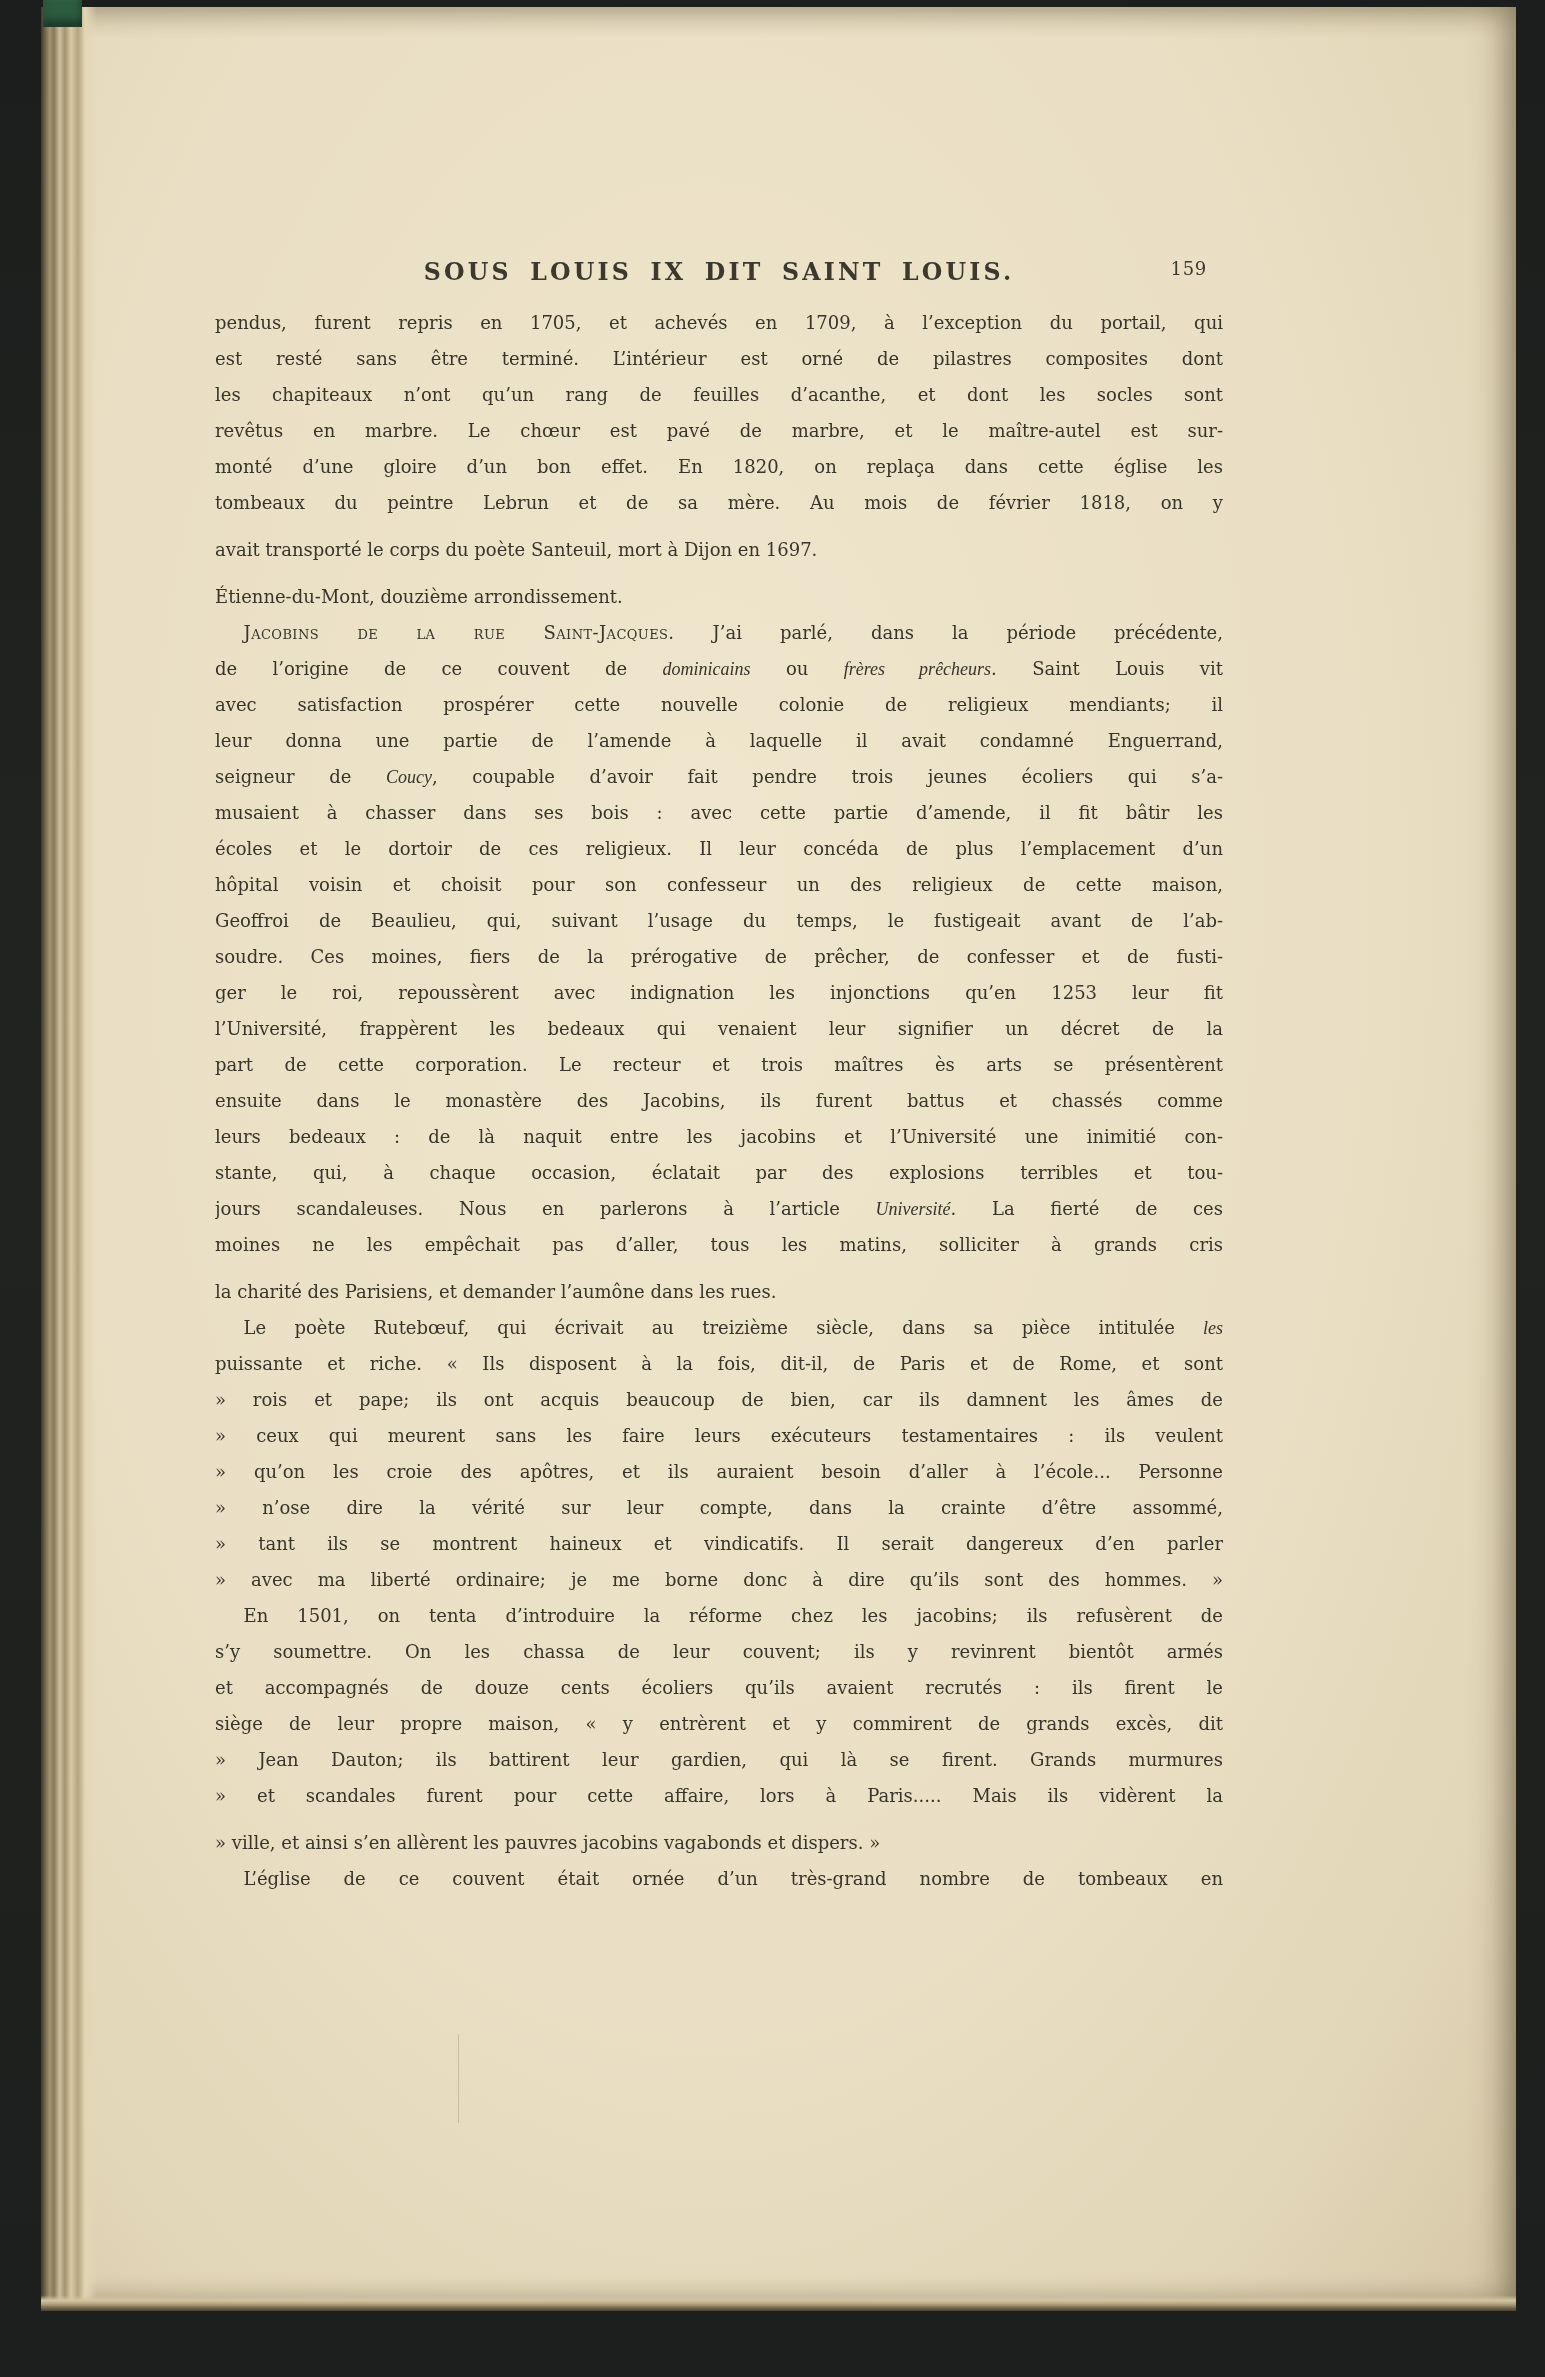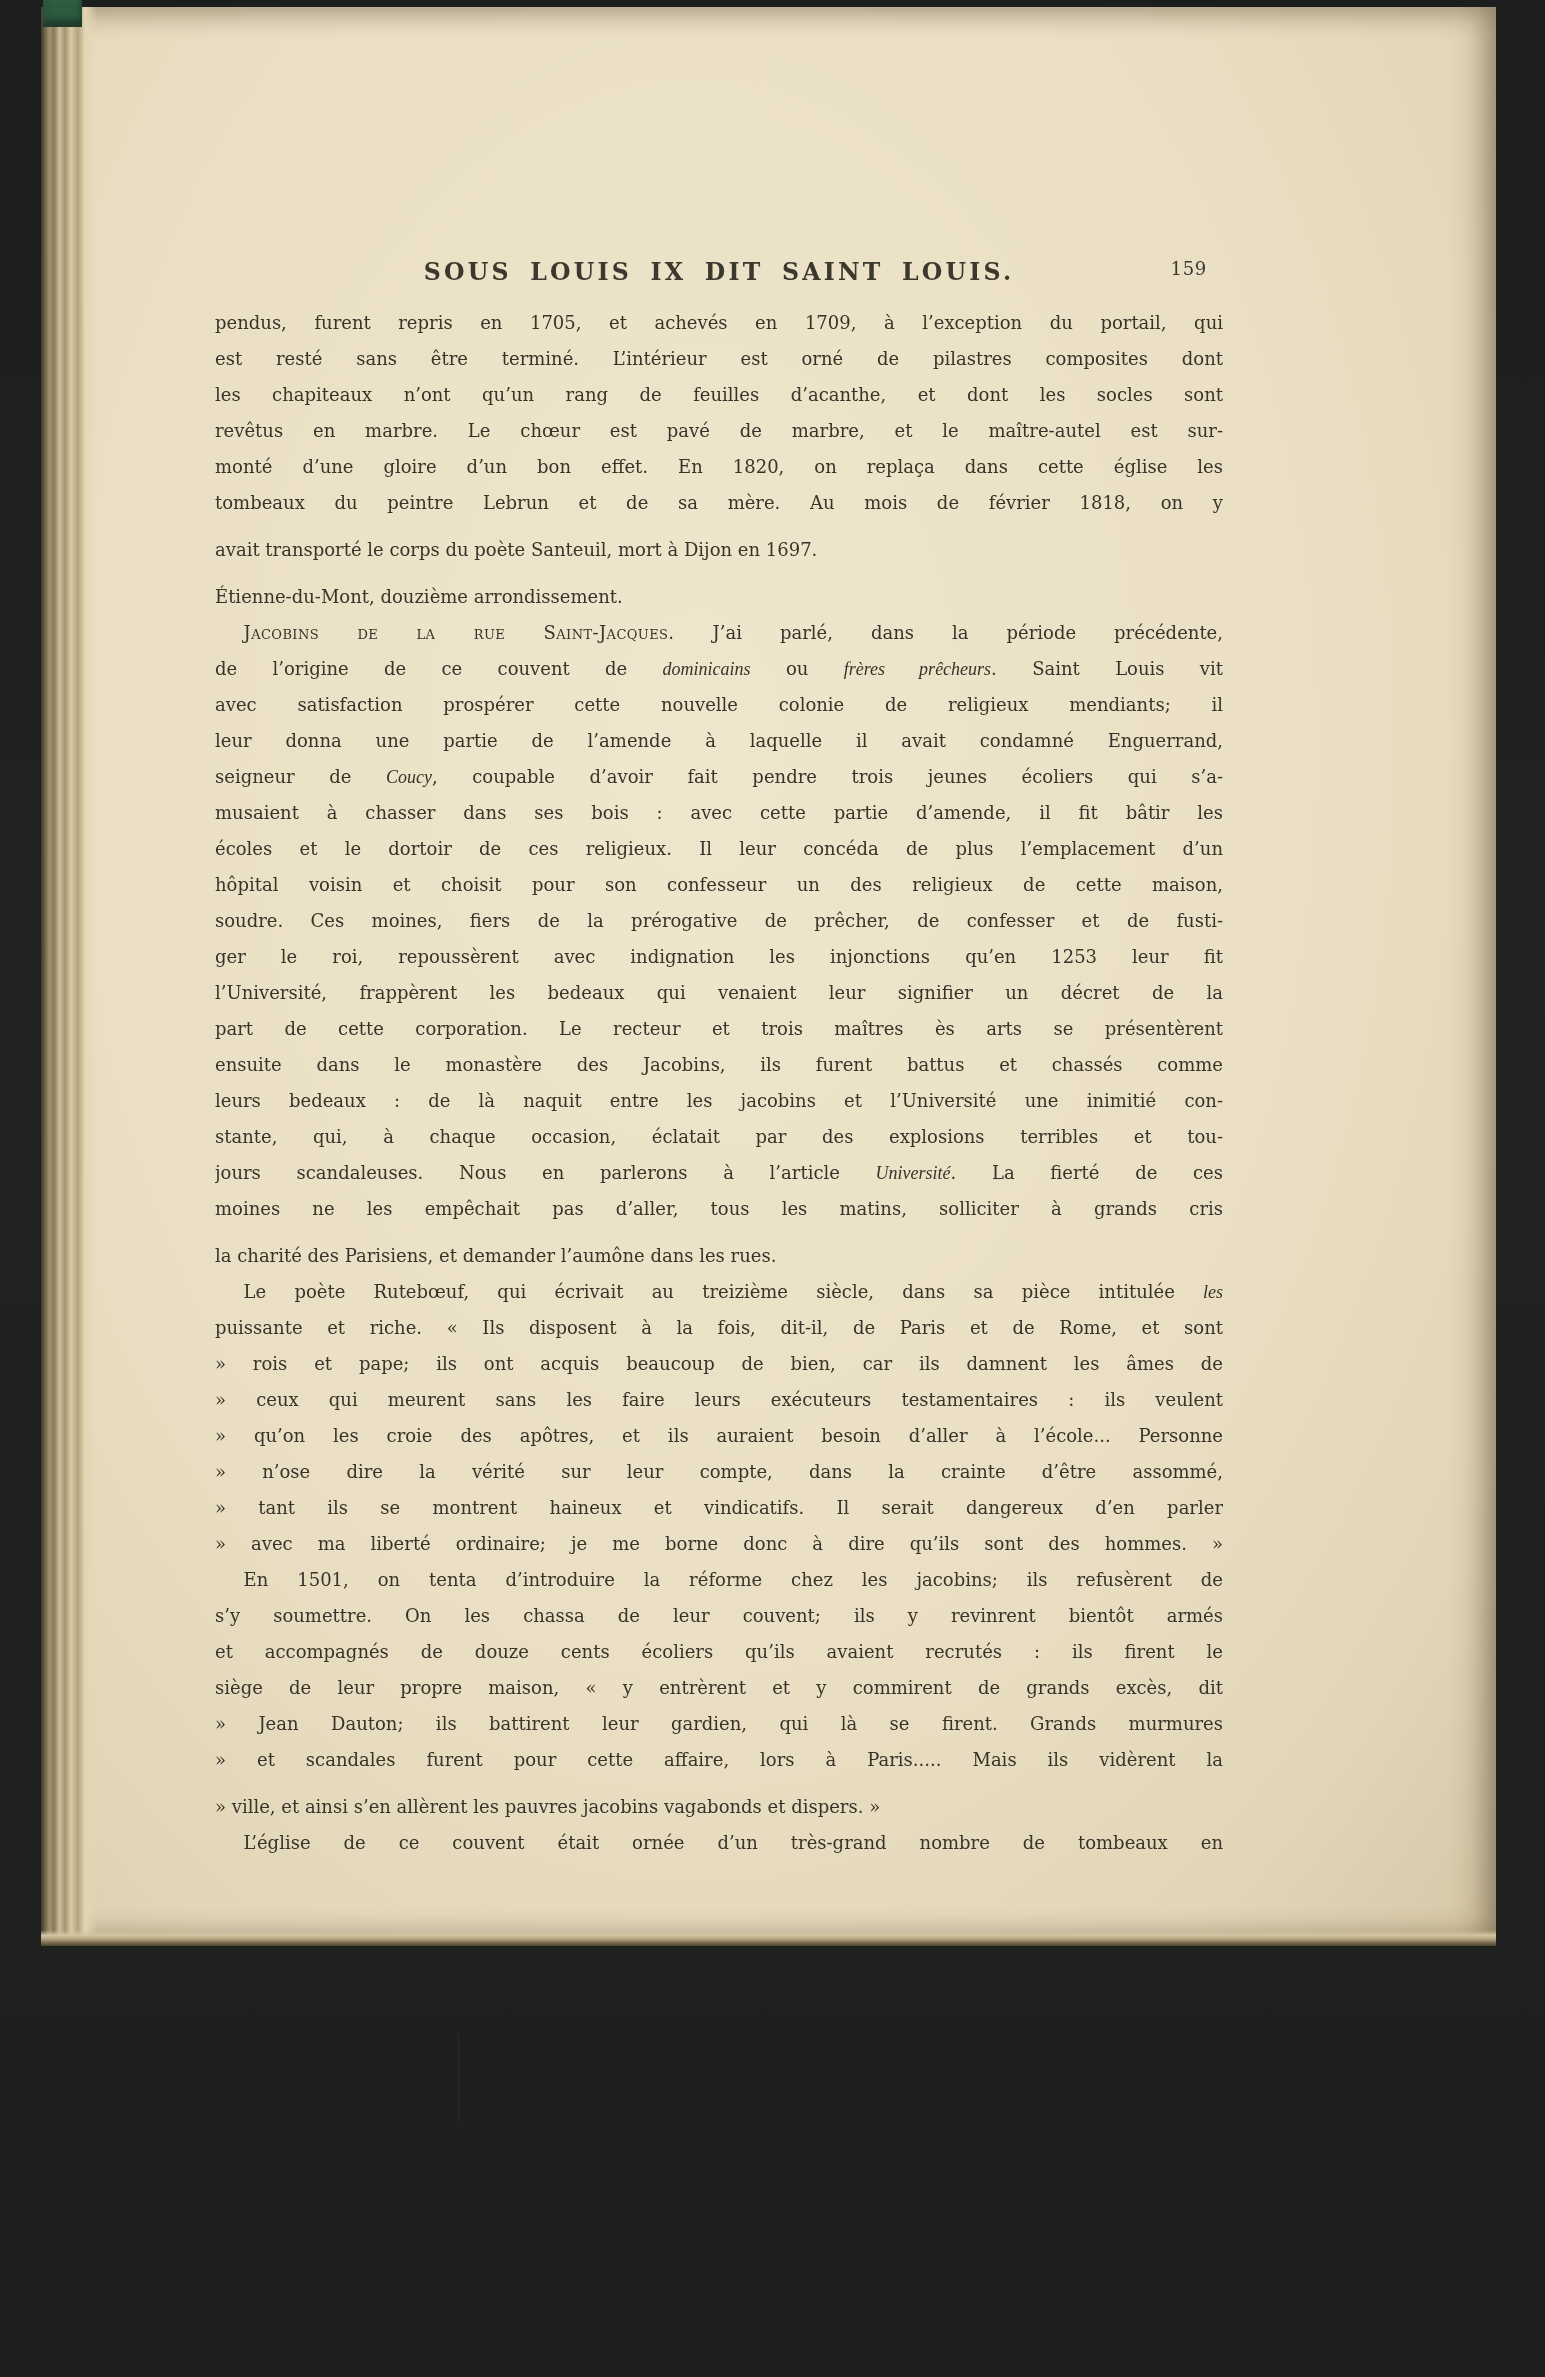--- a/index.html
+++ b/index.html
@@ -14,27 +14,28 @@
   .cover-tab {
     position: absolute;
     left: 43px; top: 0;
     width: 39px; height: 27px;
     background: #2c5c40;
     box-shadow: inset 0 -5.7px 8.6px rgba(0,0,0,0.45), inset 2.9px 0 4.3px rgba(255,255,255,0.08);
   }
   .page {
     position: absolute;
     left: 41px; top: 7.1px;
-    width: 1455px; height: 1939px;
+    width: 1455px; height: 2304px;
     background:
       radial-gradient(ellipse at 45% 38%, #efe6cd 0%, #eadfc4 55%, #e2d6b8 82%, #d5c7a6 100%);
     box-shadow:
       inset -17px 0 30px rgba(70,55,30,0.30),
       inset 0 -14.3px 24px rgba(70,55,30,0.24),
       inset 0 11.4px 20px rgba(70,55,30,0.18);
+    padding-left: 20px;
   }
   .edge-stack {
     position: absolute;
     left: 0; top: 0; bottom: 0;
     width: 56px;
     background: linear-gradient(90deg,
       #3f3829 0px, #6b5f49 3.6px, #a3946f 8.6px, #87795b 13px,
       #cdbf9c 18.6px, #a2946f 24px, #d8cba6 30px, #b3a47f 37px,
       #e2d6b4 44px, rgba(226,214,180,0) 56px);
   }
@@ -116,20 +117,21 @@
           <div class="line last"><span>avait transporté le corps du poète Santeuil, mort à Dijon en 1697.</span></div>
           <div class="line last"><span>Étienne-du-Mont, douzième arrondissement.</span></div>
           <div class="line ind"><span class="sc">Jacobins de la rue Saint-Jacques.</span><span> J’ai parlé, dans la période précédente,</span></div>
           <div class="line"><span>de l’origine de ce couvent de </span><span class="i">dominicains</span><span> ou </span><span class="i">frères prêcheurs</span><span>. Saint Louis vit</span></div>
           <div class="line"><span>avec satisfaction prospérer cette nouvelle colonie de religieux mendiants; il</span></div>
           <div class="line"><span>leur donna une partie de l’amende à laquelle il avait condamné Enguerrand,</span></div>
           <div class="line"><span>seigneur de </span><span class="i">Coucy</span><span>, coupable d’avoir fait pendre trois jeunes écoliers qui s’a-</span></div>
           <div class="line"><span>musaient à chasser dans ses bois : avec cette partie d’amende, il fit bâtir les</span></div>
           <div class="line"><span>écoles et le dortoir de ces religieux. Il leur concéda de plus l’emplacement d’un</span></div>
           <div class="line"><span>hôpital voisin et choisit pour son confesseur un des religieux de cette maison,</span></div>
+          <div class="line"><span>Geoffroi de Beaulieu, qui, suivant l’usage du temps, le fustigeait avant de l’ab-</span></div>
           <div class="line"><span>soudre. Ces moines, fiers de la prérogative de prêcher, de confesser et de fusti-</span></div>
           <div class="line"><span>ger le roi, repoussèrent avec indignation les injonctions qu’en 1253 leur fit</span></div>
           <div class="line"><span>l’Université, frappèrent les bedeaux qui venaient leur signifier un décret de la</span></div>
           <div class="line"><span>part de cette corporation. Le recteur et trois maîtres ès arts se présentèrent</span></div>
           <div class="line"><span>ensuite dans le monastère des Jacobins, ils furent battus et chassés comme</span></div>
           <div class="line"><span>leurs bedeaux : de là naquit entre les jacobins et l’Université une inimitié con-</span></div>
           <div class="line"><span>stante, qui, à chaque occasion, éclatait par des explosions terribles et tou-</span></div>
           <div class="line"><span>jours scandaleuses. Nous en parlerons à l’article </span><span class="i">Université</span><span>. La fierté de ces</span></div>
           <div class="line"><span>moines ne les empêchait pas d’aller, tous les matins, solliciter à grands cris</span></div>
           <div class="line last"><span>la charité des Parisiens, et demander l’aumône dans les rues.</span></div>

